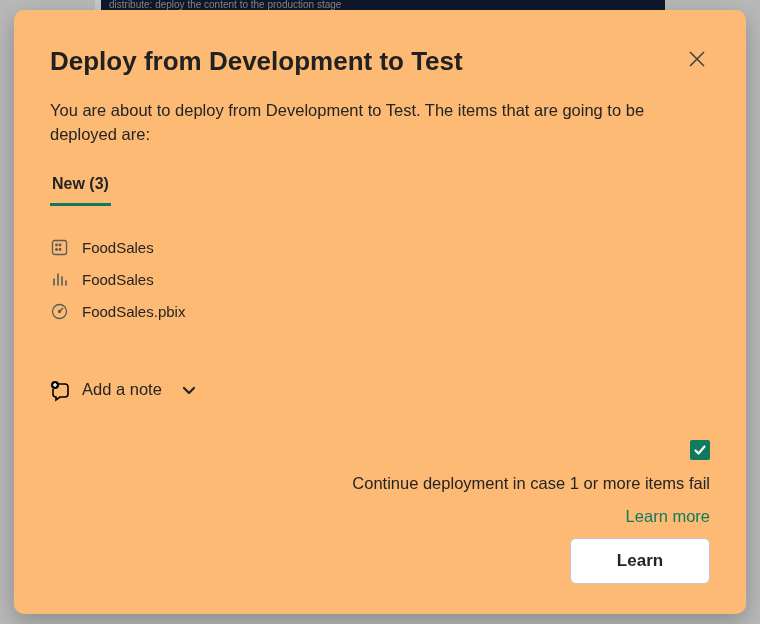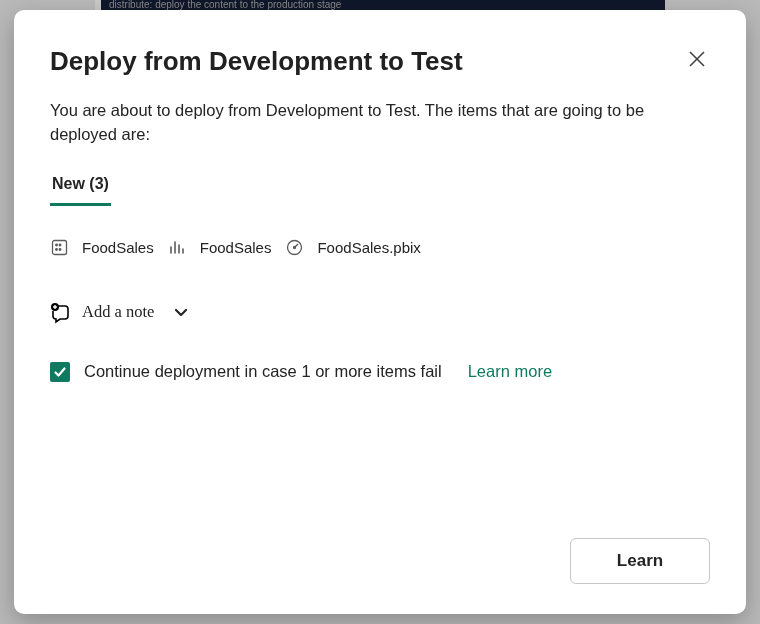--- a/index.html
+++ b/index.html
@@ -22,21 +22,21 @@
     border-left: 6px solid #c9c9c9;
     color: #888;
     font-size: 10px;
     padding-left: 8px;
     line-height: 10px;
     overflow: hidden;
   }
   .dialog {
     position: absolute;
     top: 10px; left: 14px; right: 14px; bottom: 10px;
-    background: #ffffff;
+    background: #fdba74;
     border-radius: 10px;
     box-shadow: 0 8px 24px rgba(0,0,0,0.25);
     padding: 36px 36px 30px 36px;
     display: flex;
     flex-direction: column;
   }
   .dialog-header {
     display: flex;
     align-items: flex-start;
     justify-content: space-between;
@@ -69,22 +69,23 @@
     font-size: 16px;
     font-weight: 700;
     color: #242424;
     padding: 0 2px 10px 2px;
     border-bottom: 3px solid #0f7a5f;
     cursor: pointer;
   }
   .item-list {
     margin-top: 32px;
     display: flex;
-    flex-direction: row;
+    flex-direction: column;
     gap: 14px;
+    justify-content: space-between;
   }
   .item-row {
     display: flex;
     align-items: center;
     gap: 14px;
     font-size: 15px;
     color: #242424;
   }
   .item-icon {
     width: 18px; height: 18px;
@@ -93,47 +94,47 @@
     display: flex;
     align-items: center;
     justify-content: center;
   }
   .divider {
     margin-top: 28px;
     border: none;
     border-top: 1px solid #e1e1e1;
   }
   .add-note-row {
-    margin-top: 8px;
+    margin-top: 22px;
     display: flex;
     align-items: center;
     gap: 12px;
     font-size: 16.5px;
     color: #242424;
     cursor: pointer;
     width: fit-content;
-    font-family: Liberation Serif, serif;
   }
   .add-note-icon {
     width: 20px; height: 20px;
     color: #000;
     position: relative;
   }
   .chevron {
     width: 18px; height: 18px;
     color: #242424;
     margin-left: 6px;
   }
   .checkbox-row {
     margin-top: 40px;
     display: flex;
-    align-items: flex-start;
+    align-items: flex-end;
     gap: 14px;
     font-size: 16.5px;
     color: #242424;
+    flex-direction: column;
   }
   .checkbox {
     width: 20px; height: 20px;
     background: #0f7a5f;
     border-radius: 2px;
     display: flex;
     align-items: center;
     justify-content: center;
     cursor: pointer;
     flex-shrink: 0;

